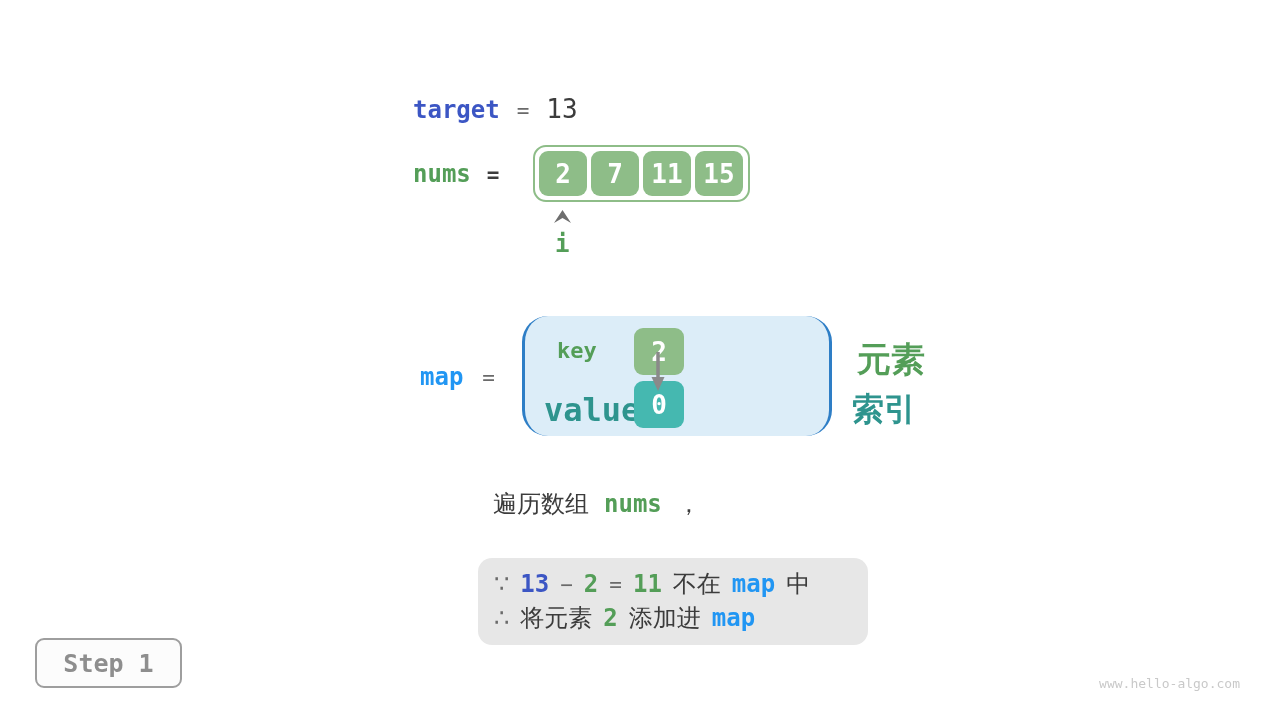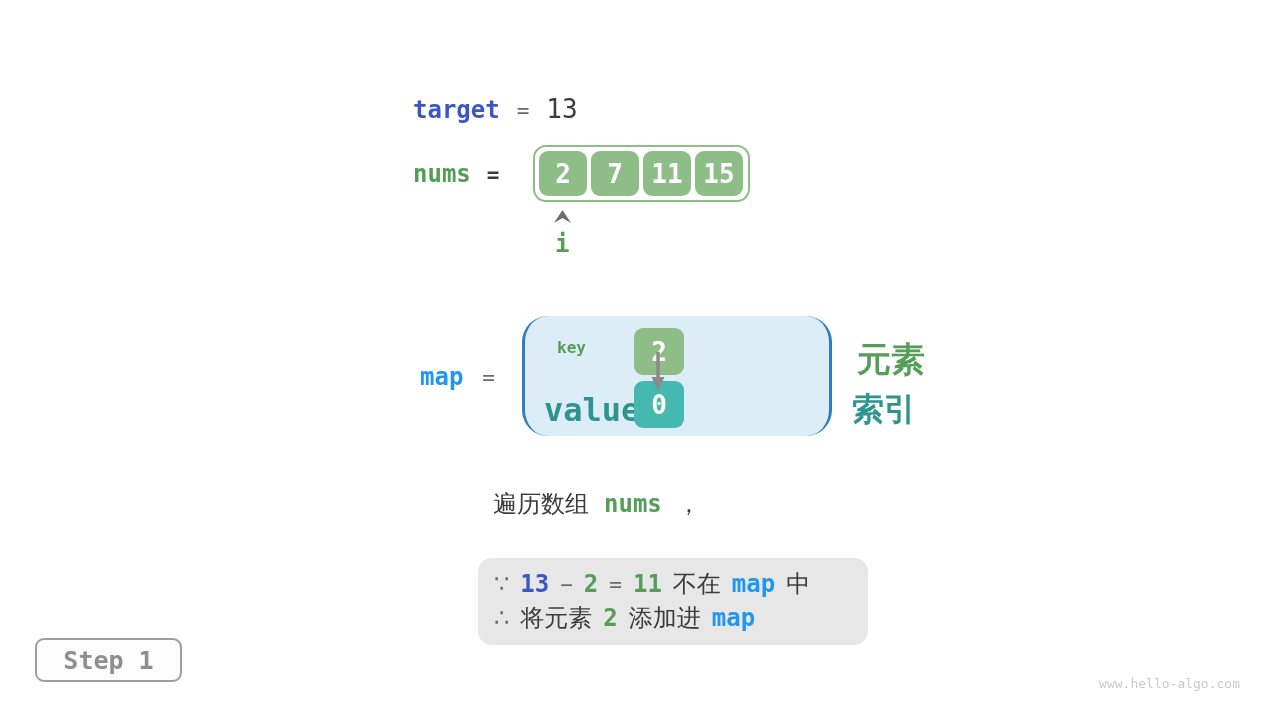--- a/index.html
+++ b/index.html
@@ -64,21 +64,21 @@
   .map-row { left: 420px; top: 363px; gap: 19px; }
   .map-box {
     left: 522px; top: 316px;
     width: 310px; height: 120px;
     box-sizing: border-box;
     background: var(--map-fill);
     border-left: 3px solid var(--bracket-blue);
     border-right: 3px solid var(--bracket-blue);
     border-radius: 26px;
   }
-  .key-label   { left: 557px; top: 338px; font-size: 16px; }
+  .key-label   { left: 557px; top: 338px; font-size: 22px; }
   .value-label { left: 544px; top: 391px; font-size: 32px; }
   .kv-box {
     width: 50px; height: 47px;
     border-radius: 9px;
     color: #ffffff;
     font-family: "DejaVu Sans Mono", monospace;
     font-size: 26px;
     font-weight: 600;
     display: flex;
     align-items: center;
@@ -110,21 +110,21 @@
     align-items: baseline;
     gap: 11px;
     font-size: 24px;
     line-height: 34px;
     height: 34px;
   }
 
   
   .step-box {
     left: 35px; top: 638px;
-    width: 147px; height: 44px;
+    width: 147px; height: 50px;
     box-sizing: border-box;
     background: #fcfcfc;
     border: 2px solid var(--step-border);
     border-radius: 9px;
     display: flex;
     align-items: center;
     justify-content: center;
   }
   .step-label {
     font-family: "DejaVu Sans Mono", monospace;

